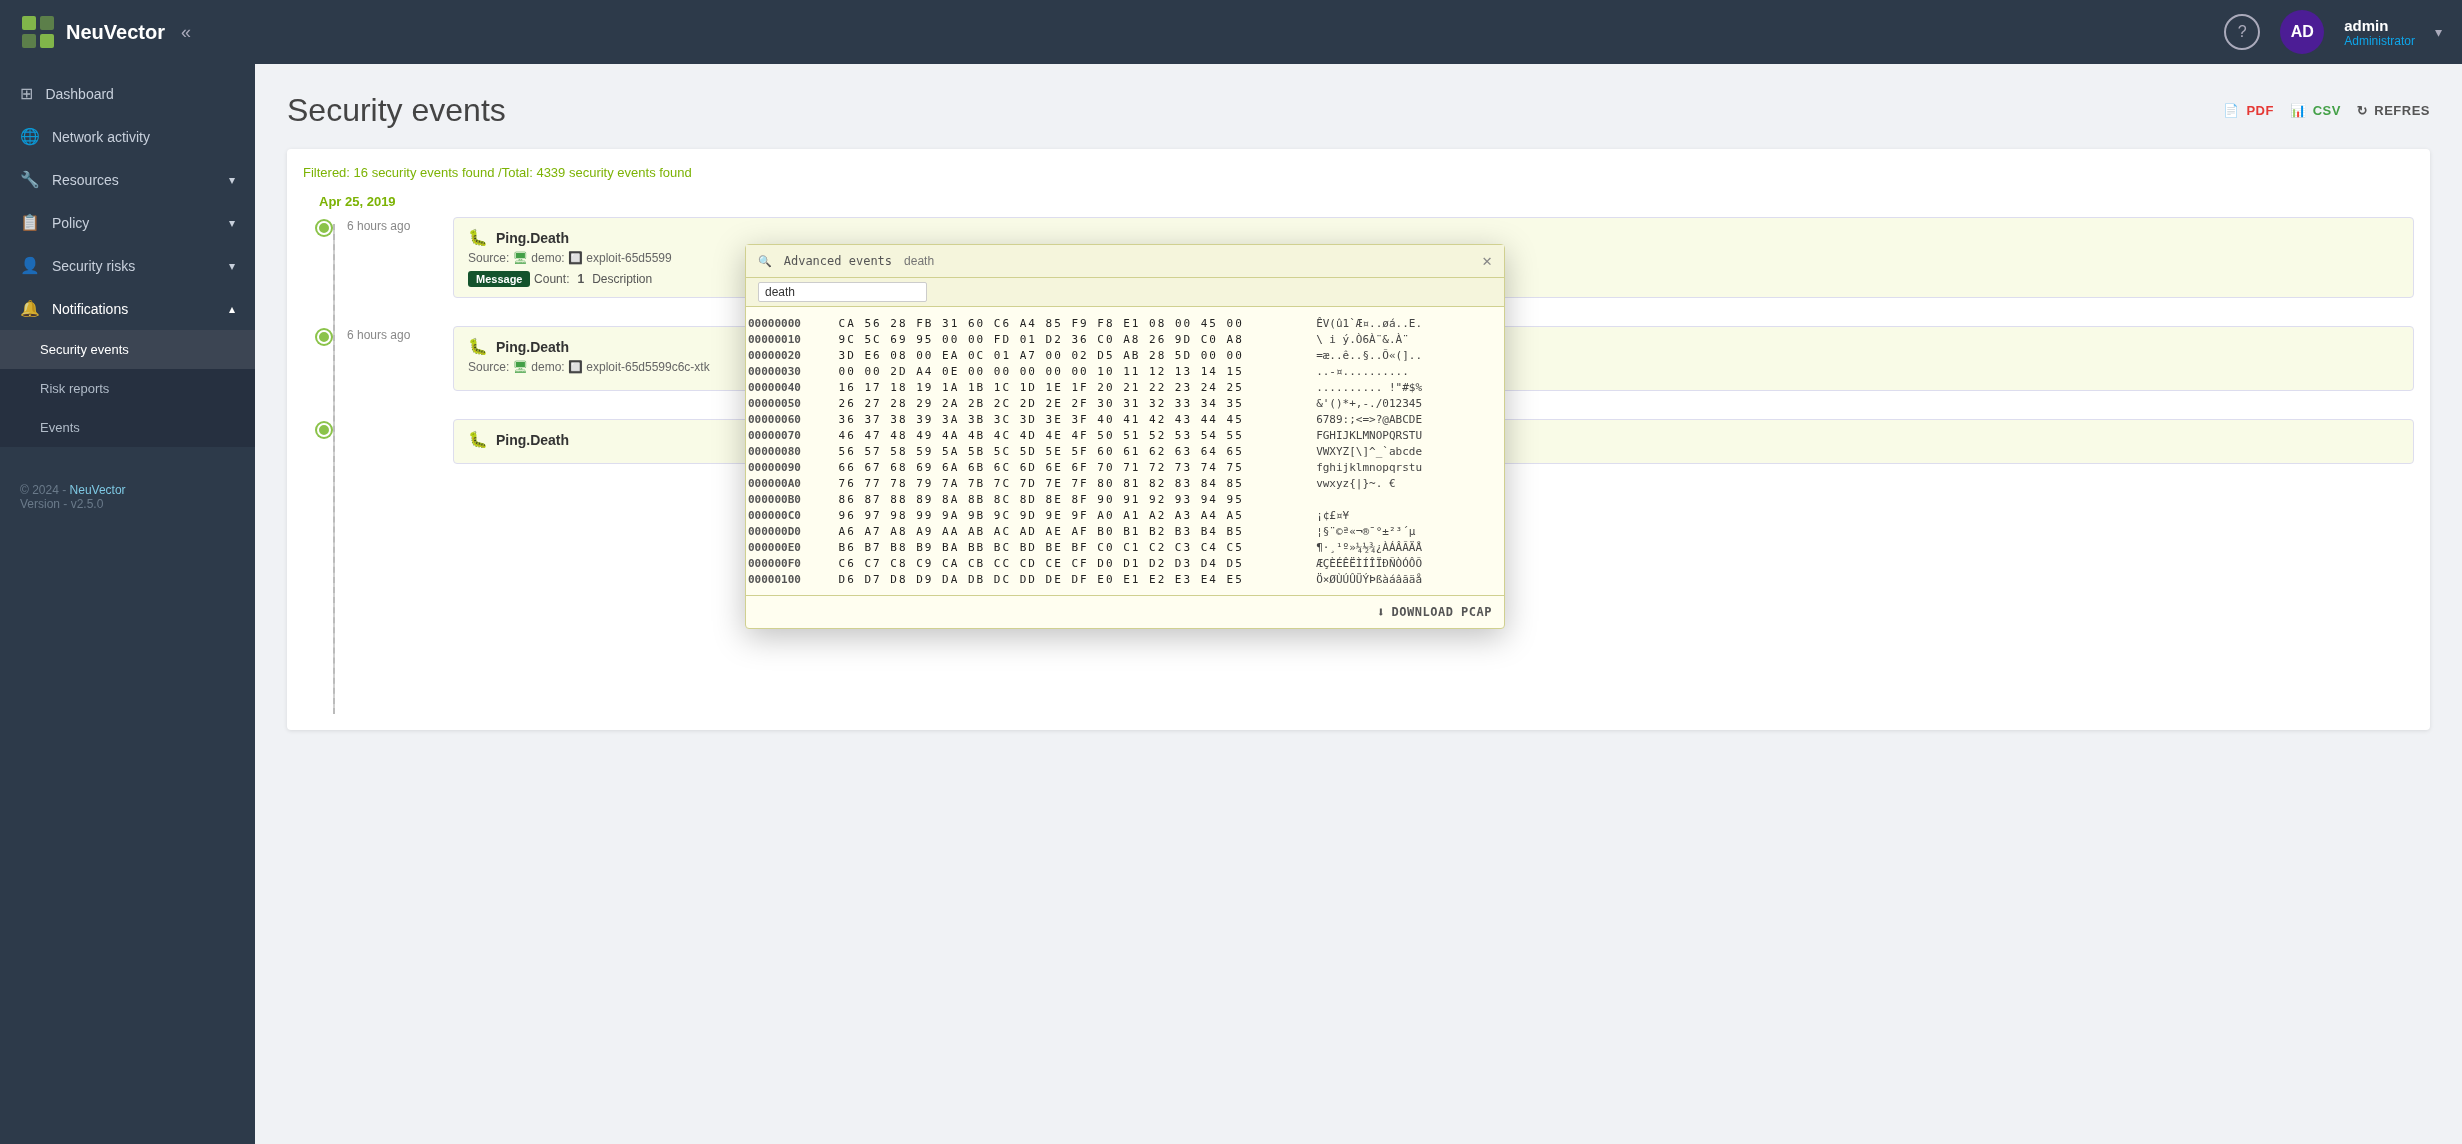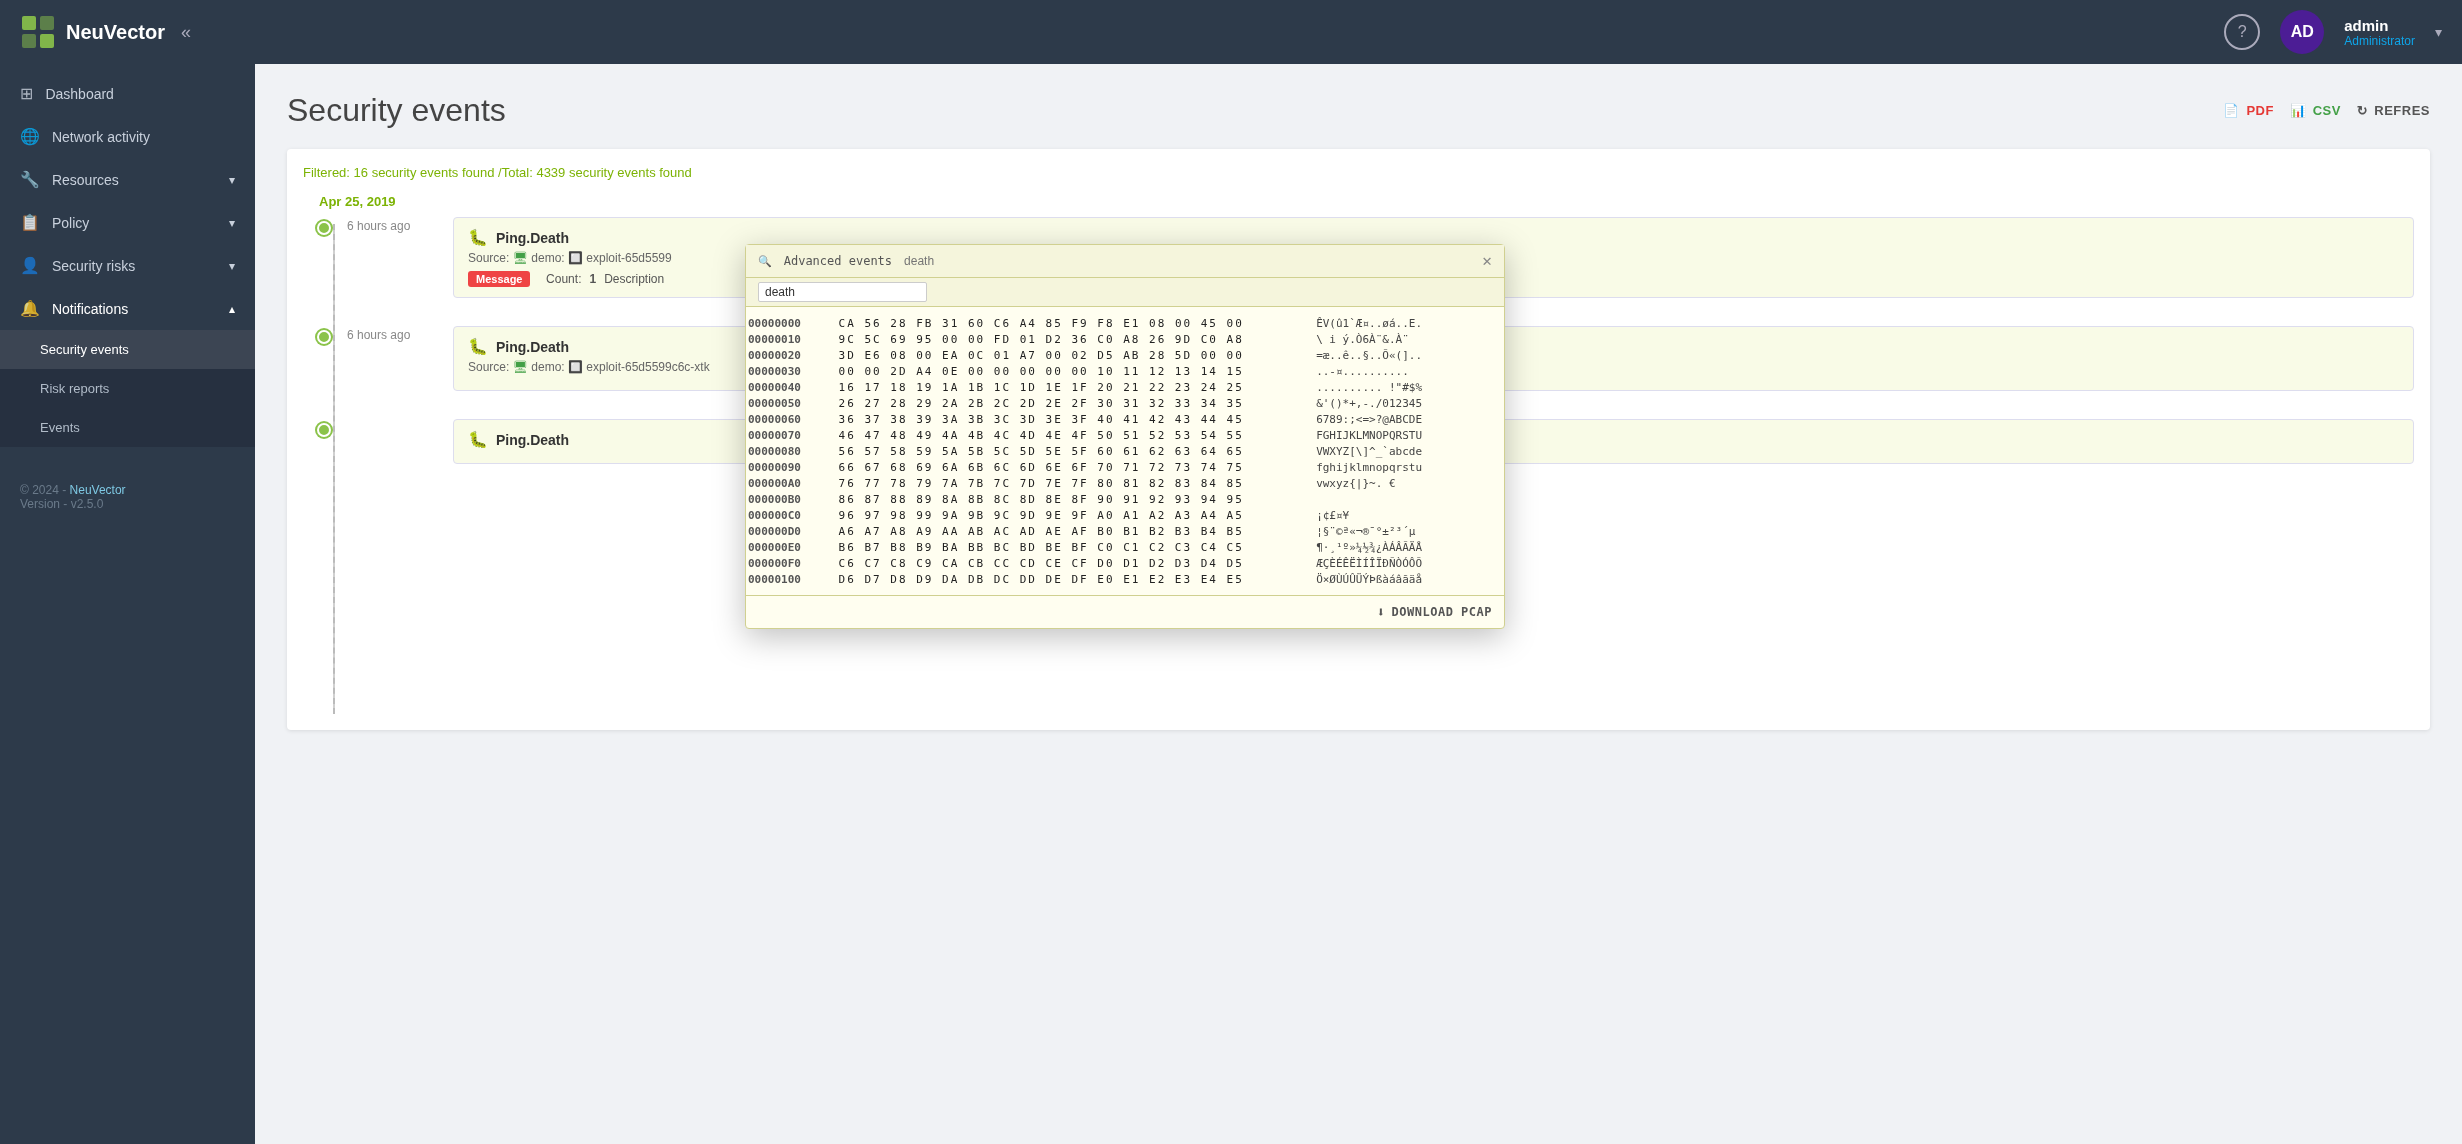--- a/index.html
+++ b/index.html
@@ -228,36 +228,35 @@
     }
     .event-title .bug-icon { color: #e53935; font-size: 16px; }
     .event-source {
       color: #666;
       font-size: 12px;
       margin-bottom: 6px;
     }
     .event-source .container-icon { color: #43a047; }
     .event-msg-btn {
       display: inline-block;
-      background: #ef4444;
+      background: #14532d;
       color: white;
       font-size: 11px;
       padding: 2px 8px;
       border-radius: 3px;
       font-weight: 600;
       cursor: pointer;
       text-align: center;
     }
     .event-count-desc {
       display: inline-flex;
       align-items: center;
       gap: 8px;
       font-size: 12px;
       color: #555;
-      margin-left: 12px;
     }
 
     
     .hex-popup-overlay {
       position: absolute;
       top: 180px;
       left: 490px;
       width: 760px;
       background: #fffef0;
       border: 1px solid #d0d090;

